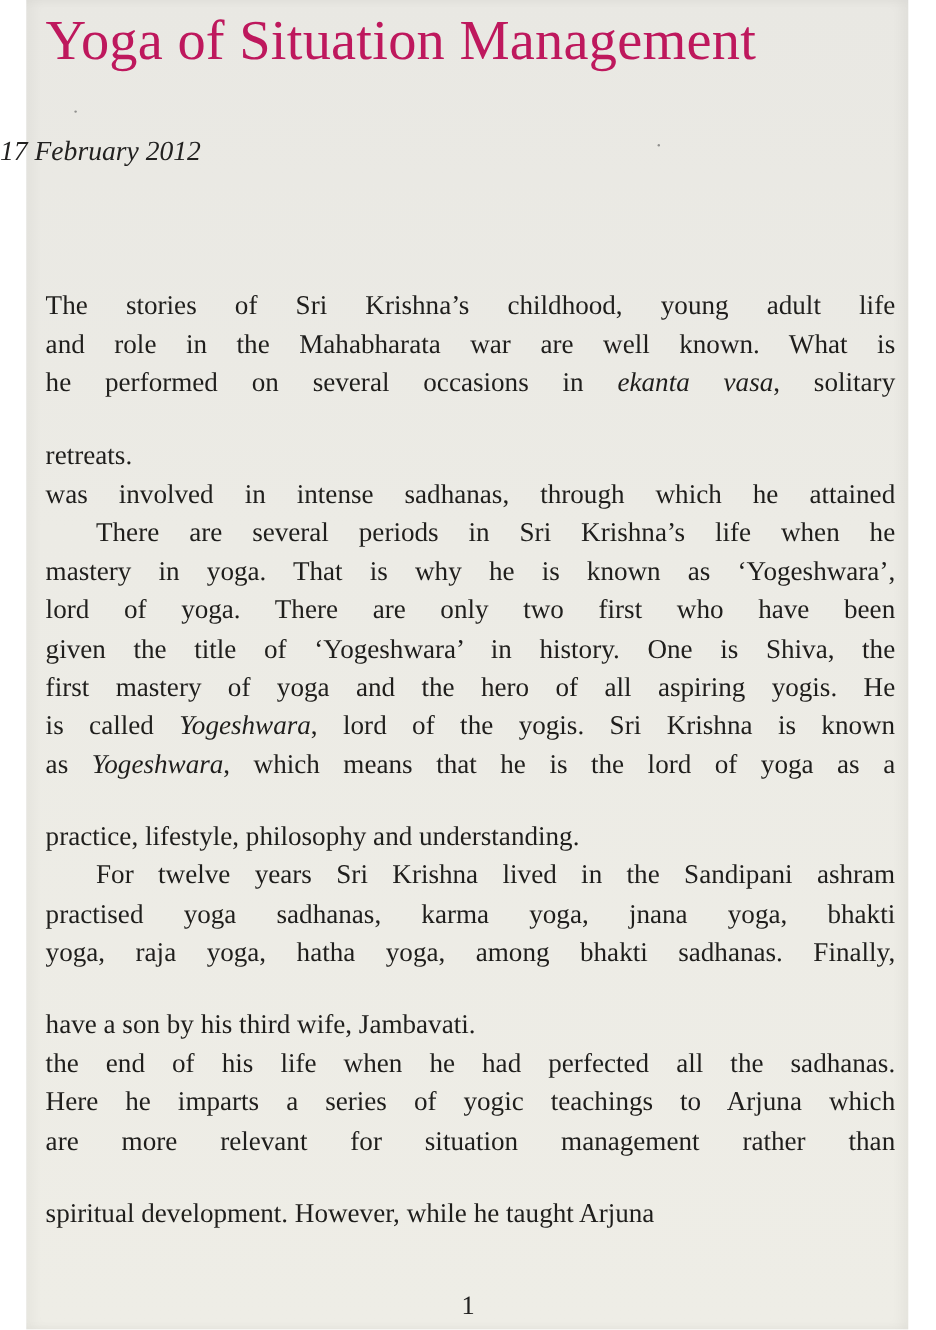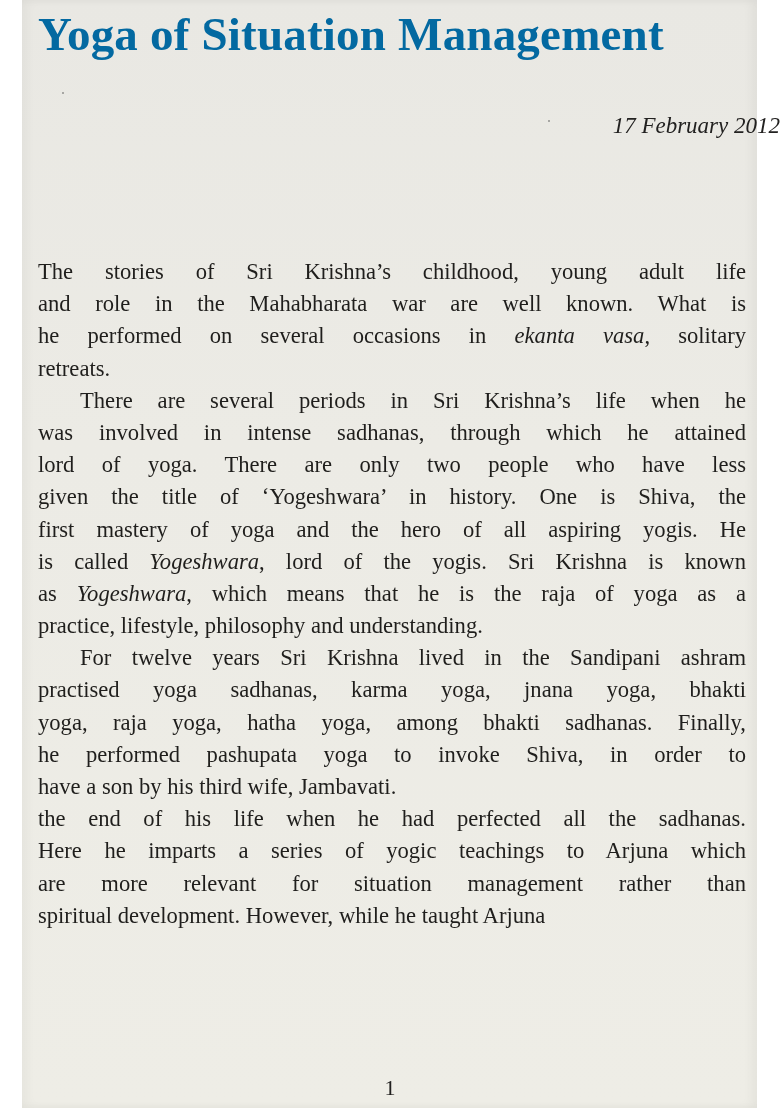--- a/index.html
+++ b/index.html
@@ -22,63 +22,64 @@
     background: linear-gradient(180deg, #e9e8e3 0%, #ecebe5 40%, #eeede6 100%);
     box-shadow: inset -6px 0 10px rgba(0,0,0,0.04), inset 6px 0 10px rgba(0,0,0,0.03);
   }
   .title {
     position: absolute;
     left: 38px;
     top: 2px;
     width: 710px;
     margin: 0;
     font-family: "Liberation Serif", "DejaVu Serif", serif;
-    font-weight: bold;
+    font-weight: normal;
     font-size: 47px;
     line-height: 64px;
-    color: #0369a1;
+    color: #be185d;
     letter-spacing: 0.2px;
     white-space: nowrap;
   }
   .date {
     position: absolute;
     left: 0;
     width: 780px;
     top: 110px;
-    text-align: right;
+    text-align: left;
     font-family: "Liberation Serif", "DejaVu Serif", serif;
     font-style: italic;
     font-size: 23px;
     line-height: 32px;
     color: #222120;
   }
   .body-text {
     position: absolute;
     left: 38px;
-    top: 256px;
+    top: 239px;
     width: 708px;
     font-family: "Liberation Serif", "DejaVu Serif", serif;
     font-size: 22.6px;
     line-height: 32.2px;
     color: #1f1e1c;
   }
   .para {
     margin: 0;
     text-align: justify;
     text-align-last: left;
   }
   .line {
     display: block;
     text-align: justify;
     text-align-last: justify;
     white-space: nowrap;
     height: 32.2px;
   }
   .line.last {
     text-align-last: left;
+    margin-top: 28px;
   }
   .line.indent {
     padding-left: 42px;
   }
   em { font-style: italic; }
   .page-number {
     position: absolute;
     left: 0;
     width: 780px;
     top: 1074px;
@@ -110,34 +111,34 @@
 <div class="date">17 February 2012</div>
 
 <div class="body-text" id="body-text">
     <div class="para">
       <span class="line"><span>The stories of Sri Krishna’s childhood, young adult life</span></span>
       <span class="line"><span>and role in the Mahabharata war are well known. What is</span></span>
       <span class="line"><span>he performed on several occasions in </span><em>ekanta vasa</em><span>, solitary</span></span>
       <span class="line last"><span>retreats.</span></span>
     </div>
     <div class="para">
+      <span class="line"><span>was involved in intense sadhanas, through which he attained</span></span>
       <span class="line indent"><span>There are several periods in Sri Krishna’s life when he</span></span>
-      <span class="line"><span>was involved in intense sadhanas, through which he attained</span></span>
-      <span class="line"><span>lord of yoga. There are only two people who have less</span></span>
+      <span class="line"><span>mastery in yoga. That is why he is known as ‘Yogeshwara’,</span></span>
+      <span class="line"><span>lord of yoga. There are only two first who have been</span></span>
       <span class="line"><span>given the title of ‘Yogeshwara’ in history. One is Shiva, the</span></span>
       <span class="line"><span>first mastery of yoga and the hero of all aspiring yogis. He</span></span>
       <span class="line"><span>is called </span><em>Yogeshwara</em><span>, lord of the yogis. Sri Krishna is known</span></span>
-      <span class="line"><span>as </span><em>Yogeshwara</em><span>, which means that he is the raja of yoga as a</span></span>
+      <span class="line"><span>as </span><em>Yogeshwara</em><span>, which means that he is the lord of yoga as a</span></span>
       <span class="line last"><span>practice, lifestyle, philosophy and understanding.</span></span>
     </div>
     <div class="para">
       <span class="line indent"><span>For twelve years Sri Krishna lived in the Sandipani ashram</span></span>
       <span class="line"><span>practised yoga sadhanas, karma yoga, jnana yoga, bhakti</span></span>
       <span class="line"><span>yoga, raja yoga, hatha yoga, among bhakti sadhanas. Finally,</span></span>
-      <span class="line"><span>he performed pashupata yoga to invoke Shiva, in order to</span></span>
       <span class="line last"><span>have a son by his third wife, Jambavati.</span></span>
     </div>
     <div class="para">
       <span class="line"><span>the end of his life when he had perfected all the sadhanas.</span></span>
       <span class="line"><span>Here he imparts a series of yogic teachings to Arjuna which</span></span>
       <span class="line"><span>are more relevant for situation management rather than</span></span>
       <span class="line last"><span>spiritual development. However, while he taught Arjuna</span></span>
     </div>
   </div>
 

